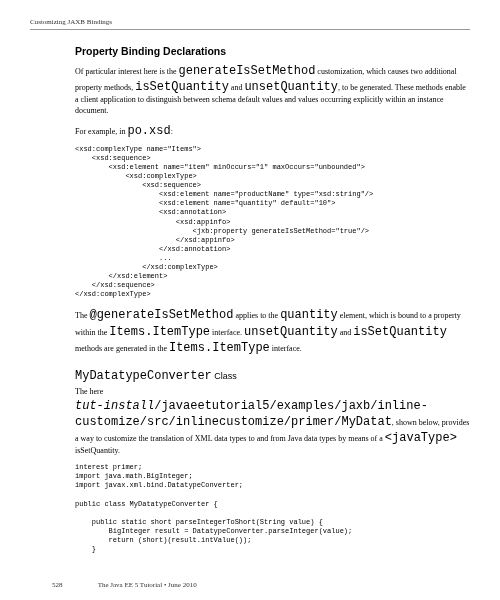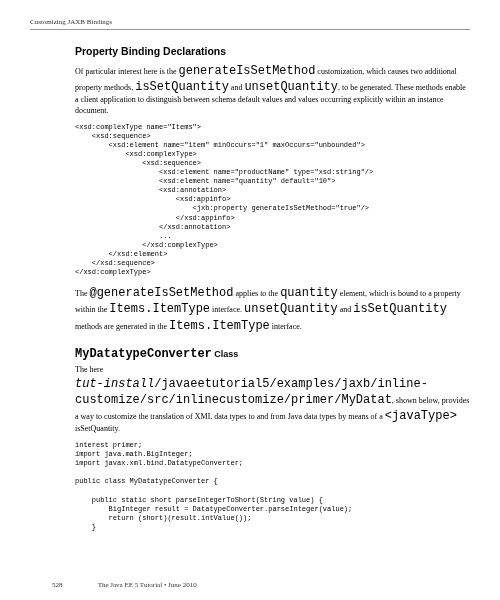--- a/index.html
+++ b/index.html
@@ -36,24 +36,24 @@
     margin: 0 0 4px 0;
     font-family: Arial, Helvetica, sans-serif;
   }
   h3.subsection {
     font-size: 9px;
     margin: 12px 0 3px 0;
     font-family: Arial, Helvetica, sans-serif;
     font-weight: normal;
   }
   h3.subsection .light {
-    font-weight: bold;
+    font-weight: normal;
   }
   h3.subsection .bold {
-    font-weight: bold;
+    font-weight: normal;
   }
   p {
     margin: 0 0 6px 0;
     font-size: 8px;
   }
   .mono {
     font-family: 'Courier New', Courier, monospace;
     font-size: 12px;
   }
   .italic {
@@ -89,20 +89,23 @@
   <div class="running-head">Customizing JAXB Bindings</div>
 
   <div class="content">
 
     <h2 class="section">Property Binding Declarations</h2>
 
     <p>
       <span>Of particular interest here is the </span><span class="mono">generateIsSetMethod</span><span> customization, which causes two additional property methods, </span><span class="mono">isSetQuantity</span><span> and </span><span class="mono">unsetQuantity</span><span>, to be generated. These methods enable a client application to distinguish between schema default values and values occurring explicitly within an instance document.</span>
     </p>
 
+    <p>
+      <span>For example, in </span><span class="mono">po.xsd</span><span>:</span>
+    </p>
 
     <pre class="code">&lt;xsd:complexType name="Items"&gt;
     &lt;xsd:sequence&gt;
         &lt;xsd:element name="item" minOccurs="1" maxOccurs="unbounded"&gt;
             &lt;xsd:complexType&gt;
                 &lt;xsd:sequence&gt;
                     &lt;xsd:element name="productName" type="xsd:string"/&gt;
                     &lt;xsd:element name="quantity" default="10"&gt;
                     &lt;xsd:annotation&gt;
                         &lt;xsd:appinfo&gt;

